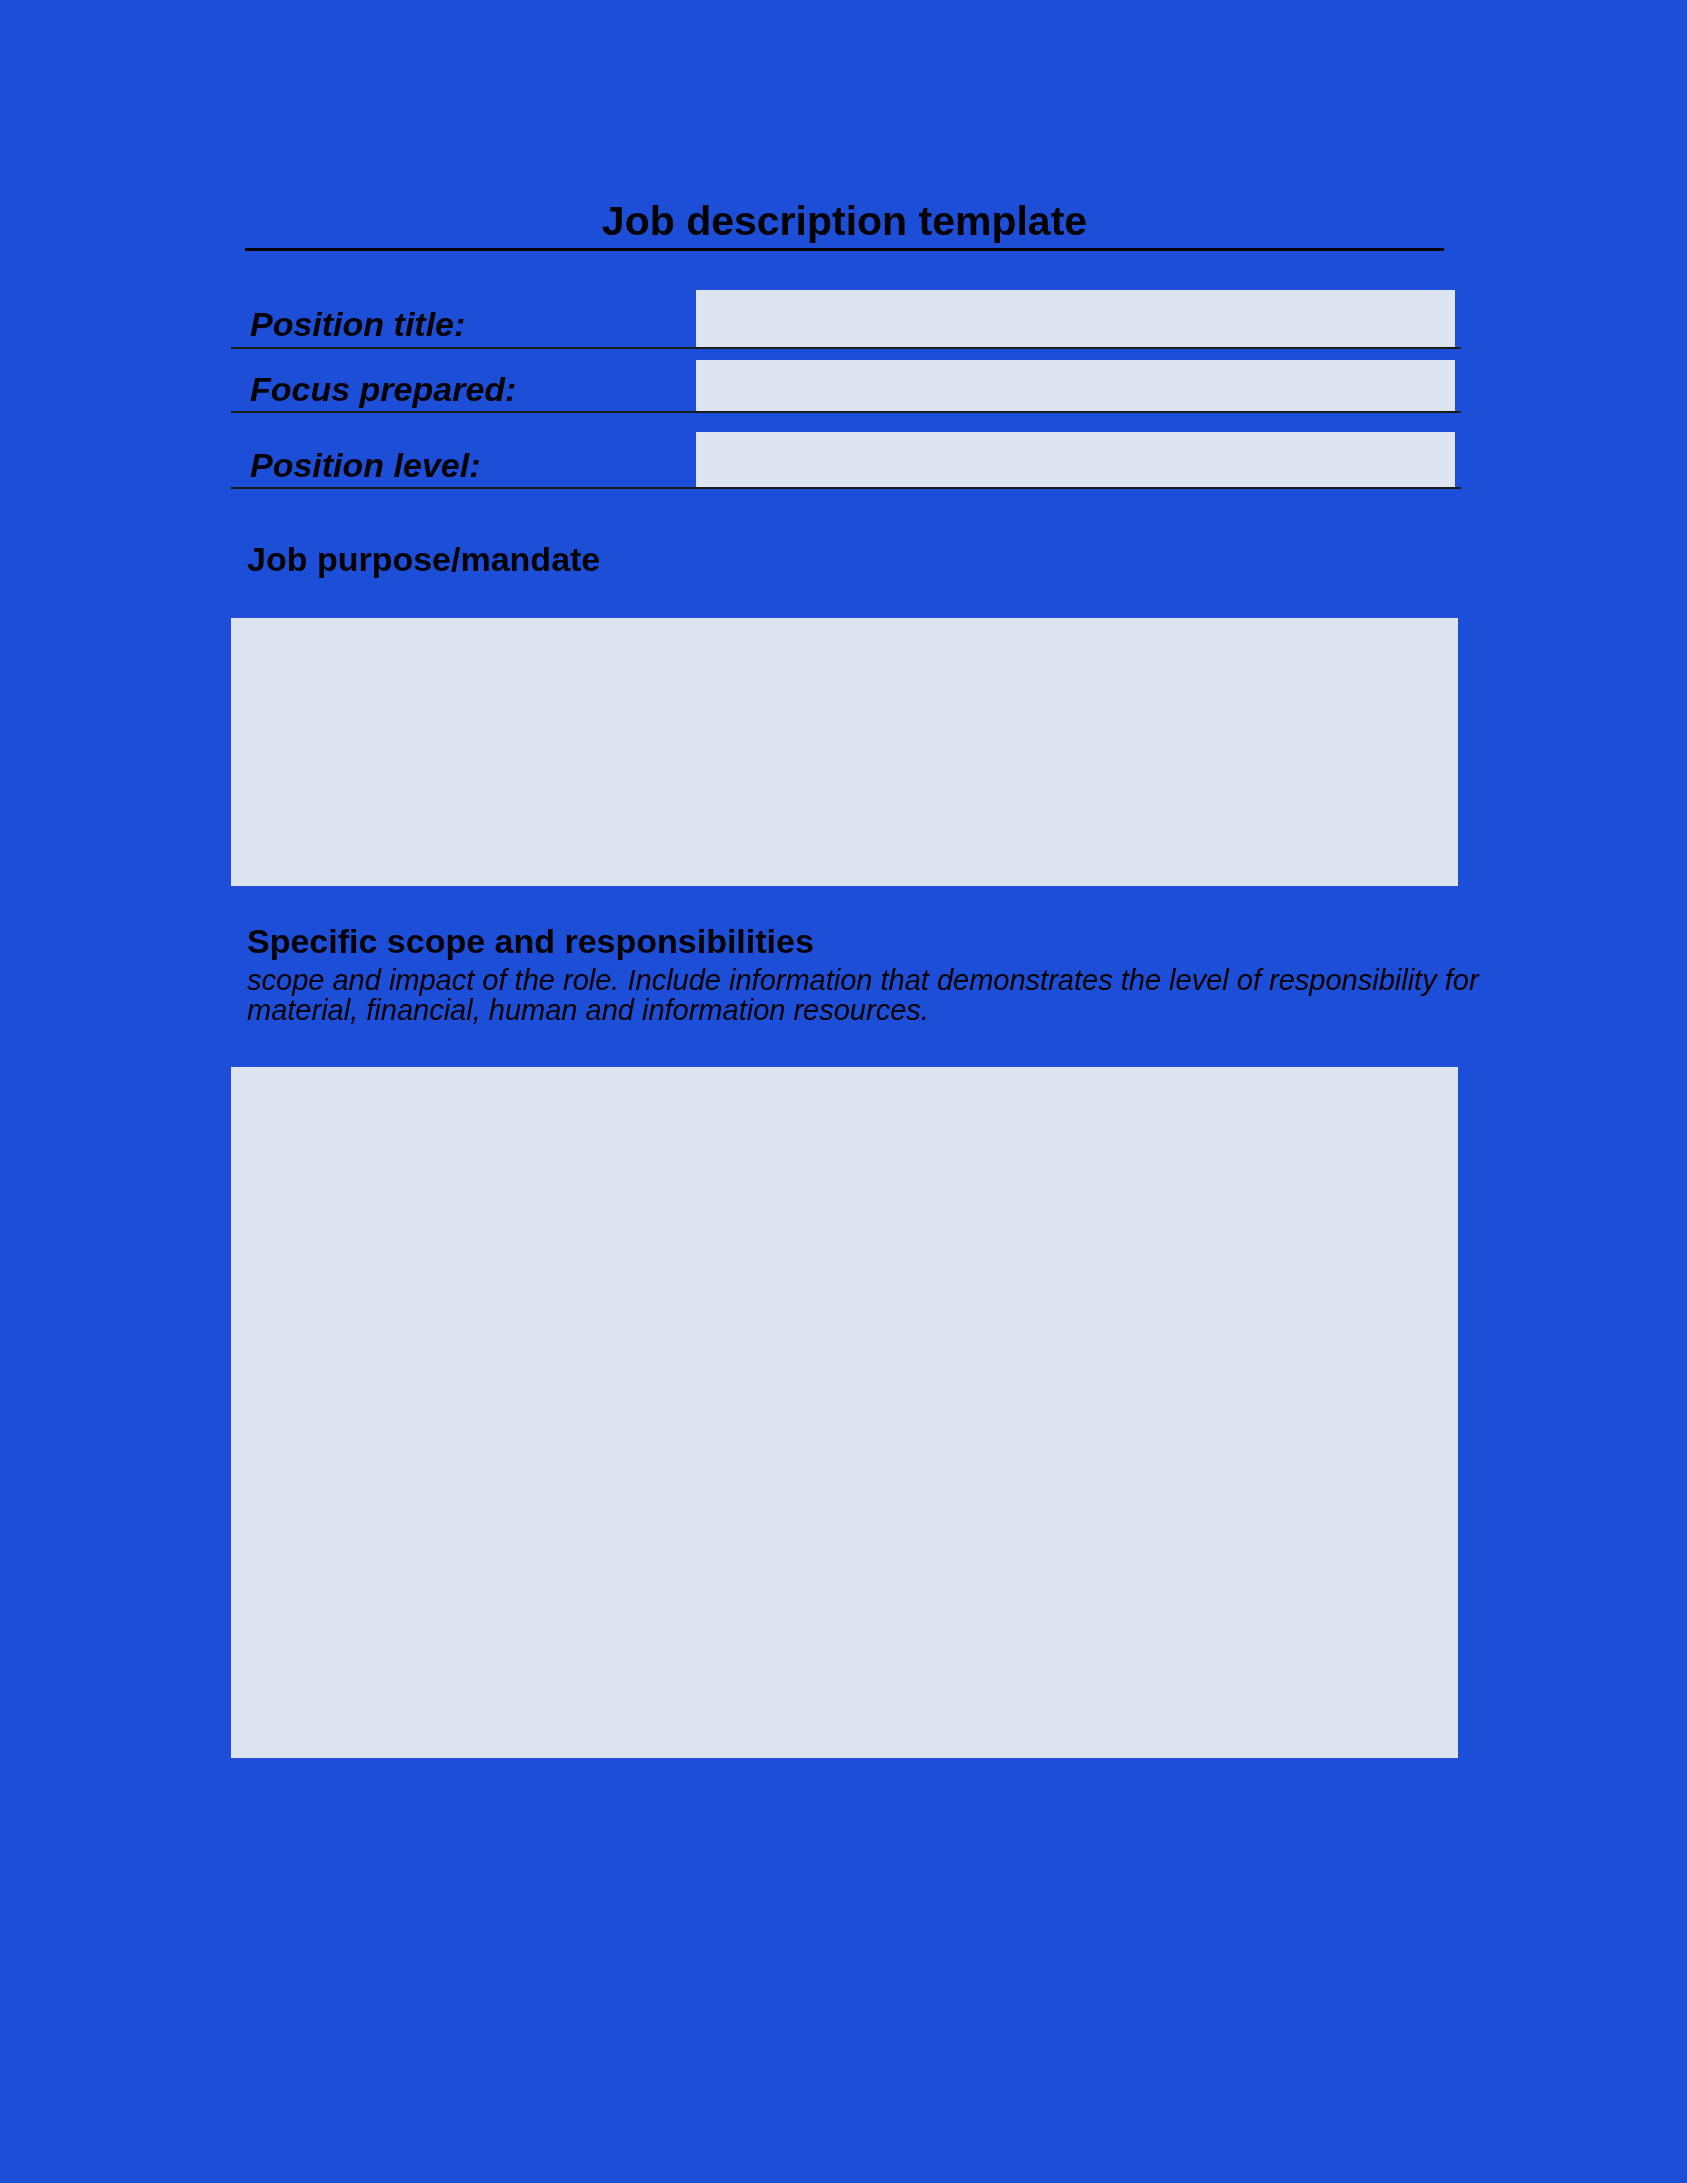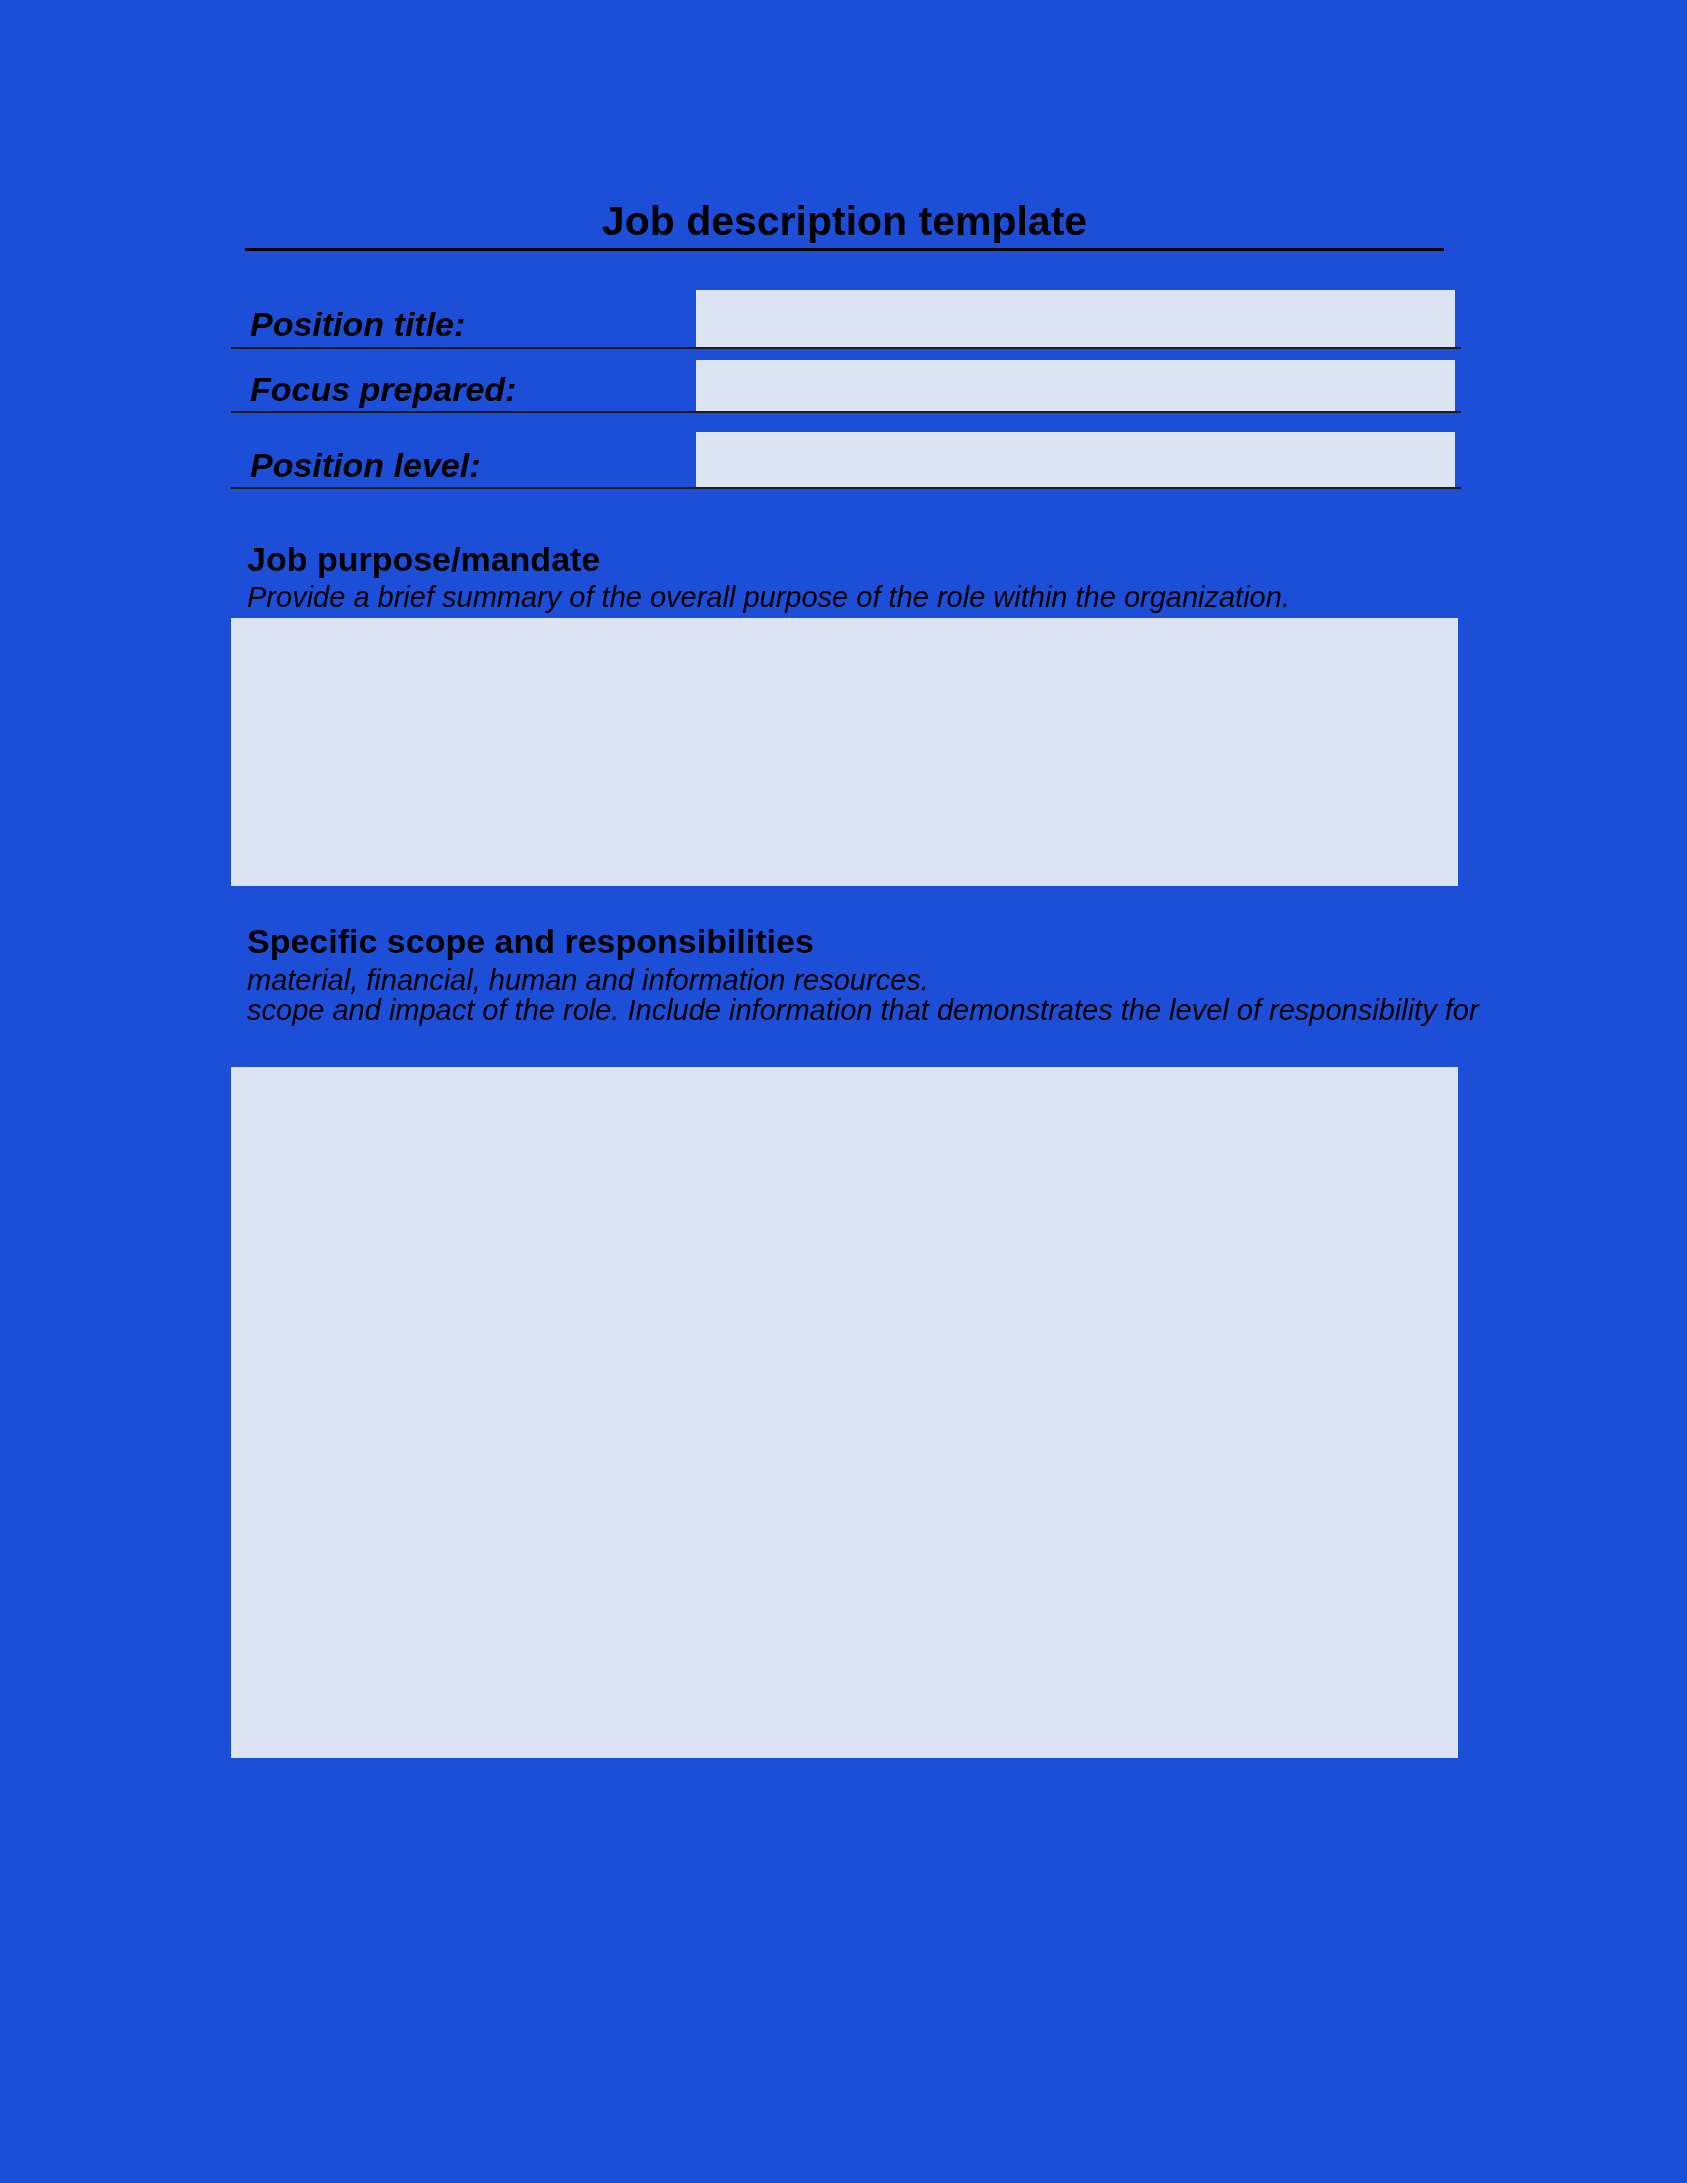--- a/index.html
+++ b/index.html
@@ -105,24 +105,23 @@
 
   <div class="field-box b2"></div>
   <div class="field-label f2">Focus prepared:</div>
   <div class="field-line l2"></div>
 
   <div class="field-box b3"></div>
   <div class="field-label f3">Position level:</div>
   <div class="field-line l3"></div>
 
   <h2 class="sec-heading s1">Job purpose/mandate</h2>
-  <p class="sec-desc d1">Provide a brief summary of the overall purpose of the role within the organization.</p>
   <div class="big-box bb1"></div>
 
   <h2 class="sec-heading s2">Specific scope and responsibilities</h2>
   <p class="sec-desc d2">
+    <span class="desc-line">scope and impact of the role. Include information that demonstrates the level of responsibility for</span>
     <span class="desc-line">material, financial, human and information resources.</span>
-    <span class="desc-line">scope and impact of the role. Include information that demonstrates the level of responsibility for</span>
   </p>
   <div class="big-box bb2"></div>
 
 </div>
 
 
 </body></html>

